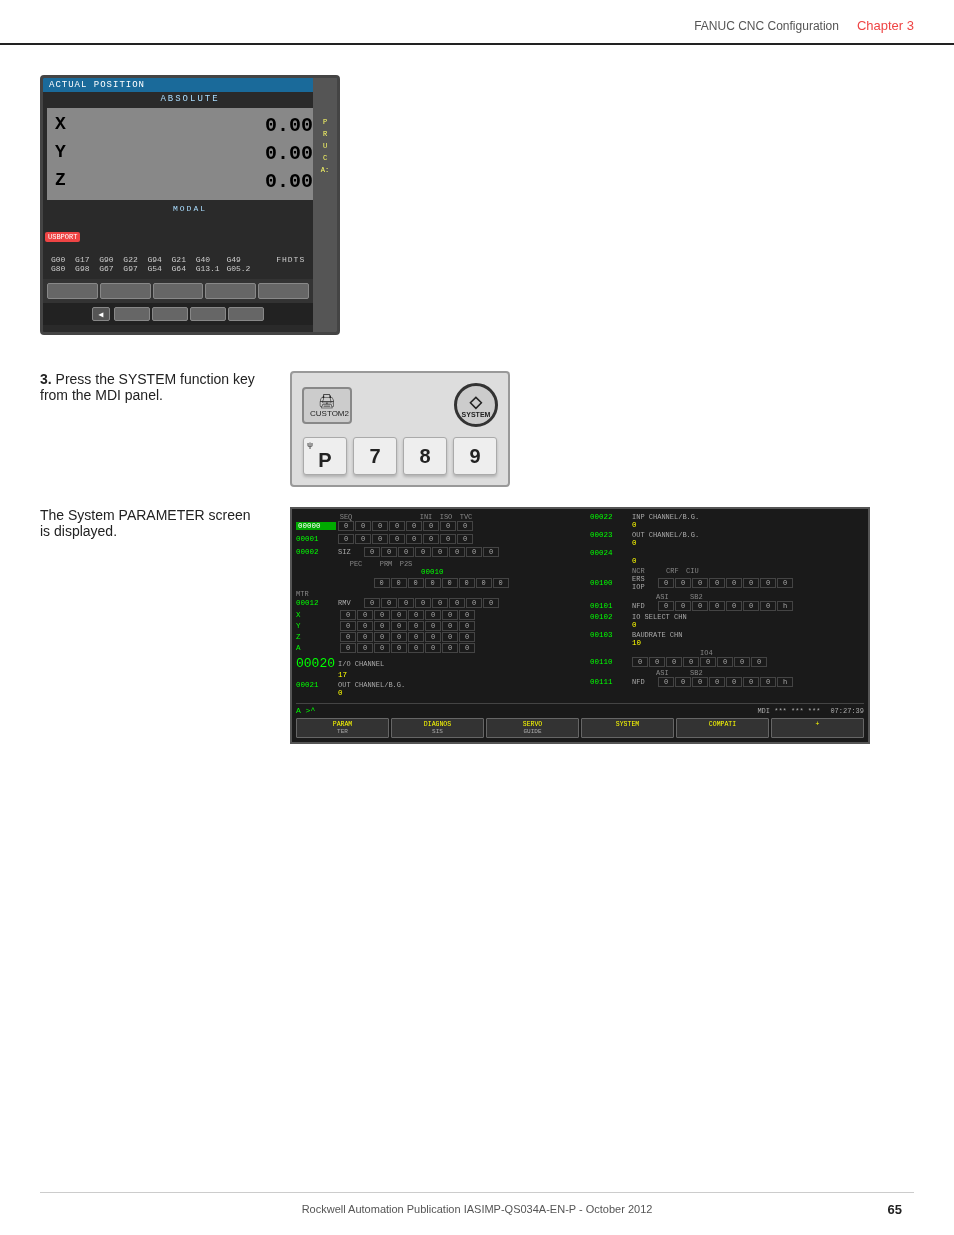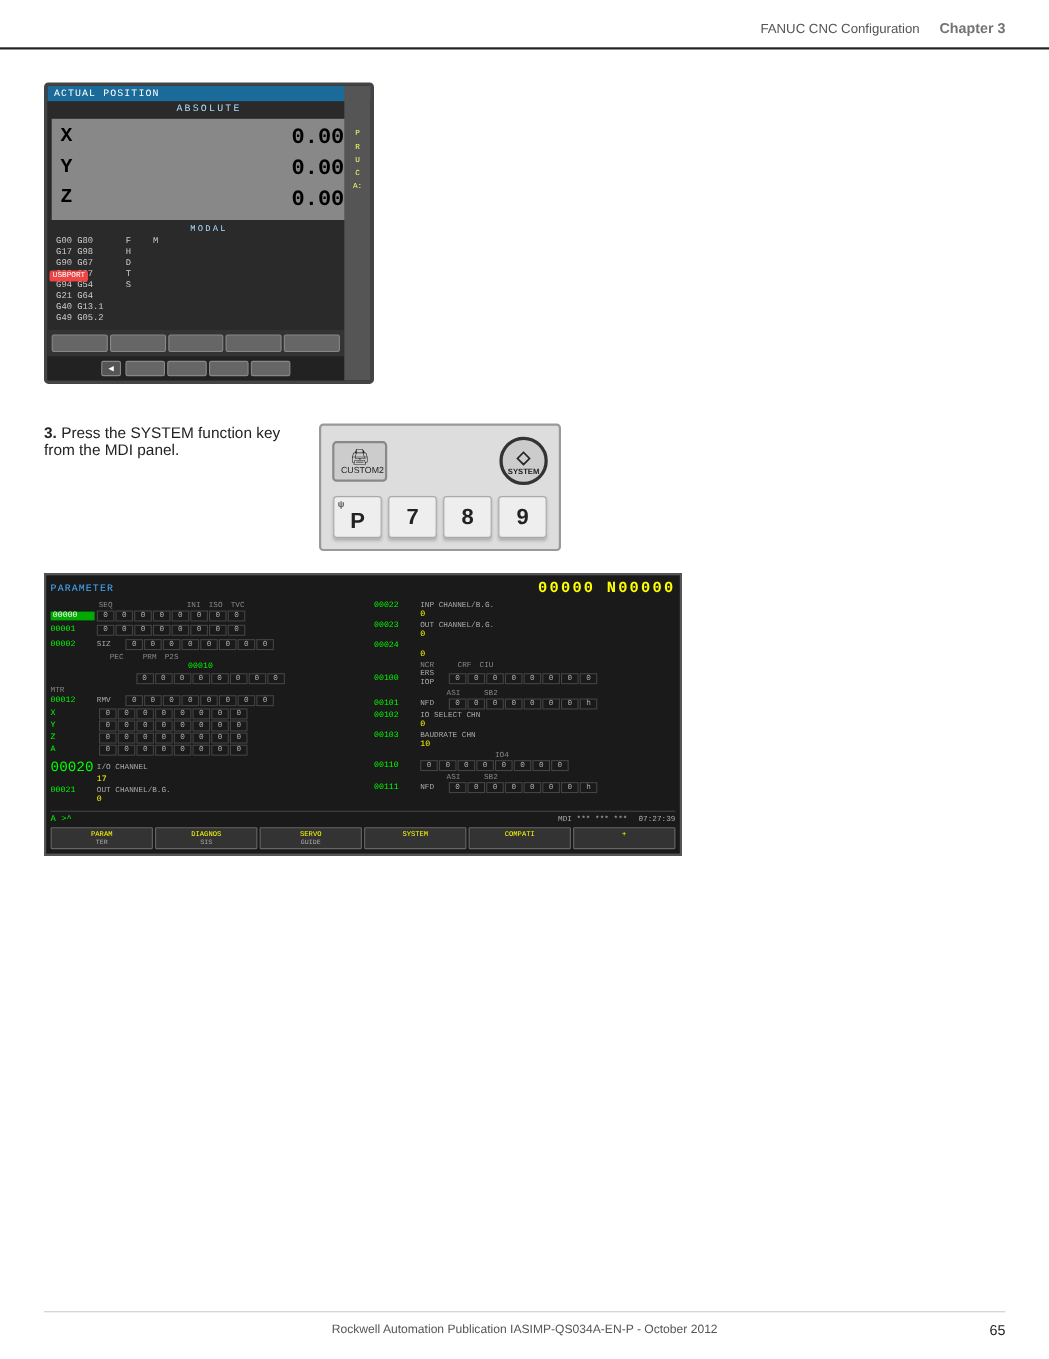--- a/index.html
+++ b/index.html
@@ -21,22 +21,22 @@
       padding: 18px 40px 10px 40px;
       border-bottom: 2px solid #222;
     }
     .header-text {
       font-size: 12px;
       color: #555;
       margin-right: 18px;
     }
     .header-chapter {
       font-size: 13px;
-      font-weight: bold;
-      color: #737373;
+      font-weight: normal;
+      color: #ef4444;
     }
 
     
     .page-content {
       padding: 30px 40px 20px 40px;
     }
 
     
     .step-section {
       display: flex;
@@ -115,22 +115,23 @@
     }
     .cnc-modal-data {
       display: flex;
       gap: 20px;
       font-size: 8px;
       color: #ccc;
       padding: 0 4px;
     }
     .cnc-modal-col {
       display: flex;
-      flex-direction: column;
+      flex-direction: row;
       gap: 1px;
+      margin-top: 40px;
     }
     .cnc-right-sidebar {
       position: absolute;
       right: 0;
       top: 0;
       width: 24px;
       background: #555;
       height: 100%;
       display: flex;
       flex-direction: column;
@@ -385,23 +386,23 @@
       border-top: 1px solid #ccc;
       padding-top: 10px;
       margin: 0 40px;
     }
     .footer-text {
       font-size: 11px;
       color: #555;
     }
     .footer-page {
       position: absolute;
-      right: 0;
+      right: 12px;
       font-size: 13px;
-      font-weight: normal;
+      font-weight: bold;
       color: #222;
     }
   </style>
 </head>
 <body>
 
 <div class="page-header">
   <span class="header-text">FANUC CNC Configuration</span>
   <span class="header-chapter">Chapter 3</span>
 </div>
@@ -518,27 +519,26 @@
             </div>
             <div class="mdi-key">
               <span>9</span>
             </div>
           </div>
         </div>
       </div>
     </div>
 
     <div class="step3-bottom">
+      <div class="step3-label">
+        <p>The System PARAMETER screen is displayed.</p>
+      </div>
       <div>
 
         <div class="param-screen">
-          <div class="param-header">
-            <span class="param-title">PARAMETER</span>
-            <span class="param-number">00000 N00000</span>
-          </div>
           <div class="param-body">
 
             <div class="param-left">
 
               <div style="margin-bottom:3px;">
                 <div style="display:flex; gap:4px; font-size:7px; color:#888; margin-left:42px;">
                   <span style="width:16px;text-align:center;">SEQ</span>
                   <span style="width:16px;text-align:center;"></span>
                   <span style="width:16px;text-align:center;"></span>
                   <span style="width:16px;text-align:center;"></span>

